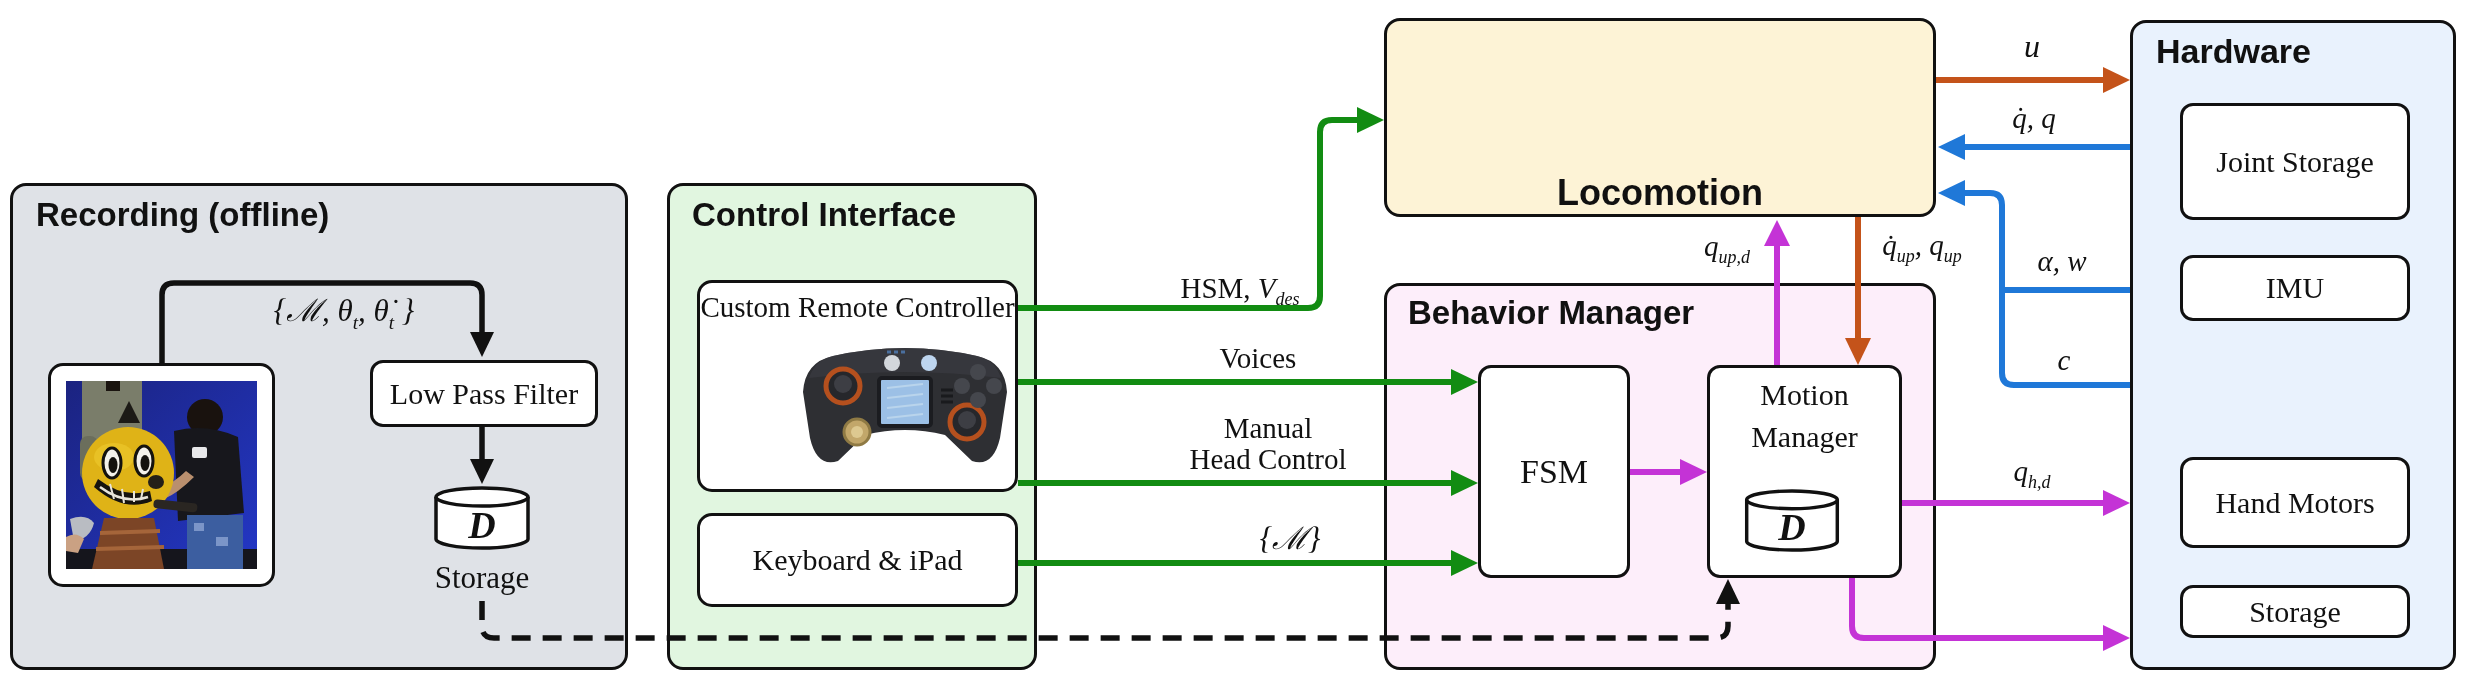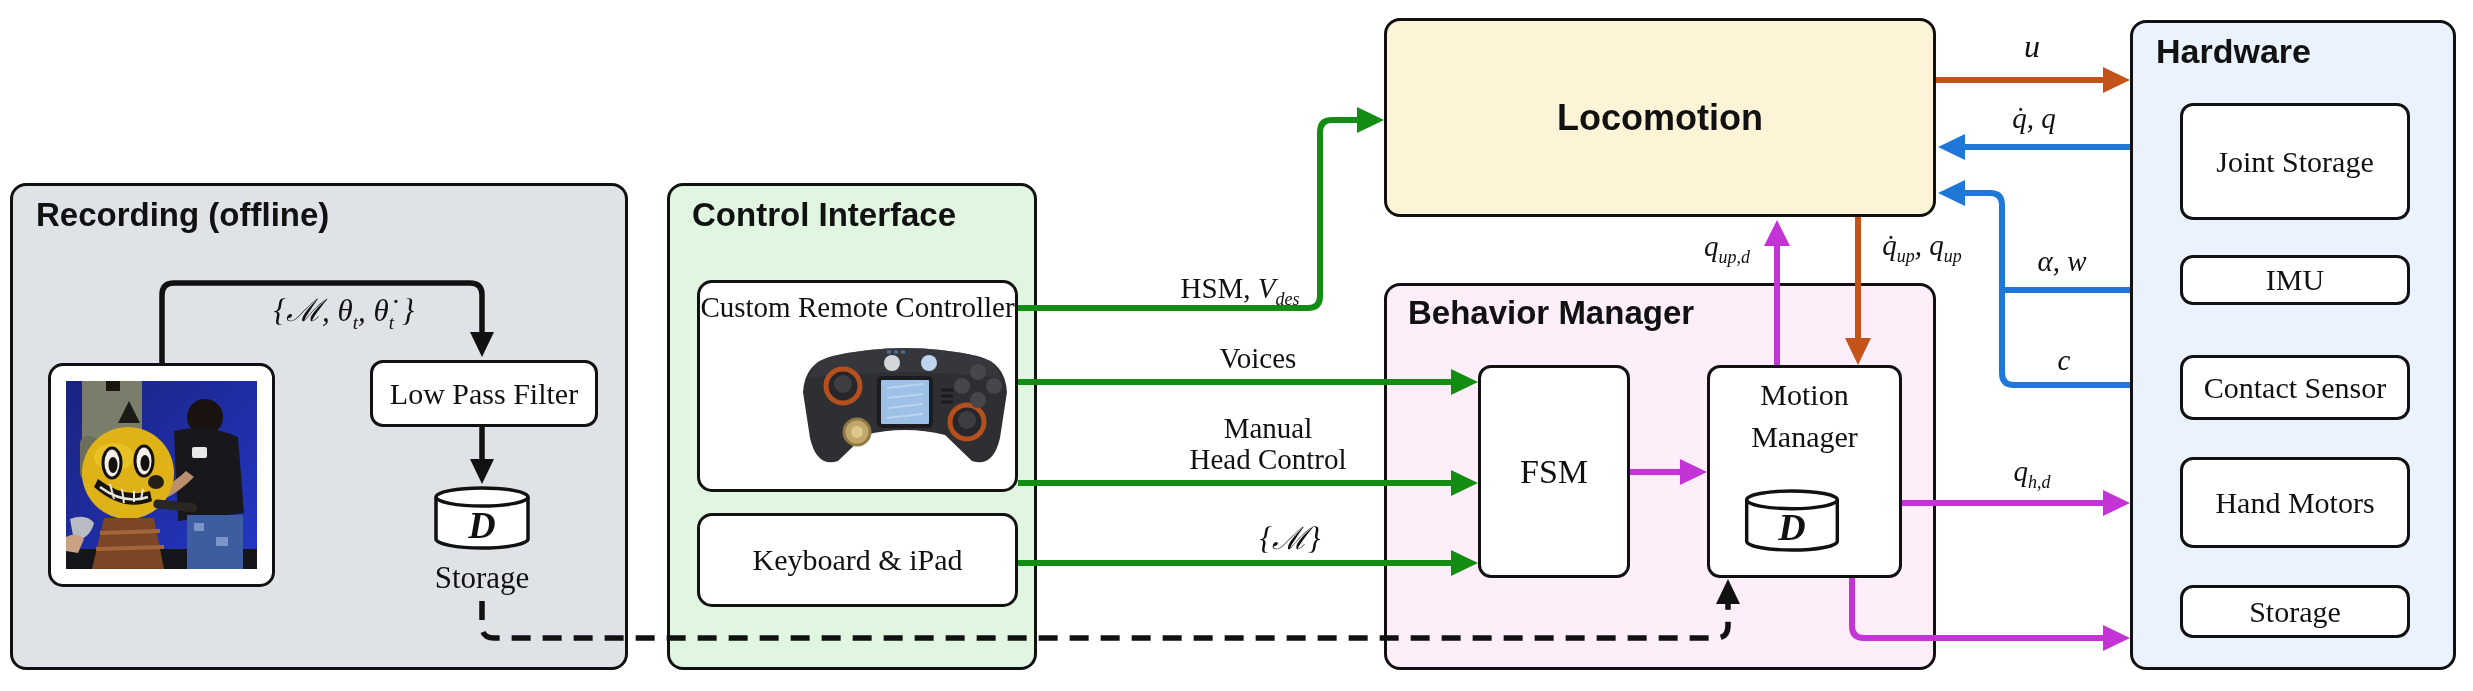--- a/index.html
+++ b/index.html
@@ -27,21 +27,21 @@
 
 <div id="stage">
 
   <div class="panel" style="left:10px;top:183px;width:618px;height:487px;background:#dfe2e7;"></div>
   <div class="panel-title" style="left:36px;top:196px;">Recording (offline)</div>
 
   <div class="panel" style="left:667px;top:183px;width:370px;height:487px;background:#e1f6e0;"></div>
   <div class="panel-title" style="left:692px;top:196px;">Control Interface</div>
 
   <div class="panel" style="left:1384px;top:18px;width:552px;height:199px;background:#fdf3d6;
-              display:flex;align-items:center;justify-content:center;">
+              display:flex;align-items:flex-end;justify-content:center;">
     <span class="panel-title" style="position:static;font-size:36px;">Locomotion</span>
   </div>
 
   <div class="panel" style="left:1384px;top:283px;width:552px;height:387px;background:#fdeefa;"></div>
   <div class="panel-title" style="left:1408px;top:294px;">Behavior Manager</div>
 
   <div class="panel" style="left:2130px;top:20px;width:326px;height:650px;background:#e9f2fd;"></div>
   <div class="panel-title" style="left:2156px;top:32px;font-size:34px;">Hardware</div>
 
   <div class="node" style="left:48px;top:363px;width:227px;height:224px;border-radius:15px;"></div>
@@ -135,22 +135,21 @@
   </div>
   <div class="dbwrap" style="left:1742px;top:488px;width:100px;height:65px;">
     <svg width="100" height="65" viewBox="0 0 100 66">
       <path d="M4,12 L4,54 A46,9 0 0 0 96,54 L96,12" fill="#fff" stroke="#111" stroke-width="3.5"></path>
       <ellipse cx="50" cy="12" rx="46" ry="9" fill="#fff" stroke="#111" stroke-width="3.5"></ellipse>
     </svg>
     <div class="dblet" style="top:17px;">D</div>
   </div>
 
   <div class="node" style="left:2180px;top:103px;width:230px;height:117px;">Joint Storage</div>
-  <div class="node" style="left:2180px;top:255px;width:230px;height:50px;">IMU</div>
-  <div class="node" style="left:2180px;top:355px;width:230px;height:65px;">Contact Sensor</div>
+  <div class="node" style="left:2180px;top:255px;width:230px;height:66px;">IMU</div>
   <div class="node" style="left:2180px;top:457px;width:230px;height:91px;">Hand Motors</div>
   <div class="node" style="left:2180px;top:585px;width:230px;height:53px;">Storage</div>
 
   <svg class="overlay" width="2473" height="691" viewBox="0 0 2473 691">
 
     <g stroke="#111" stroke-width="5.5" fill="none">
       <path d="M162,363 V295 Q162,283 174,283 H470 Q482,283 482,295 V332"></path>
       <polygon points="482,357 470,332 494,332" fill="#111" stroke="none"></polygon>
     </g>
 

